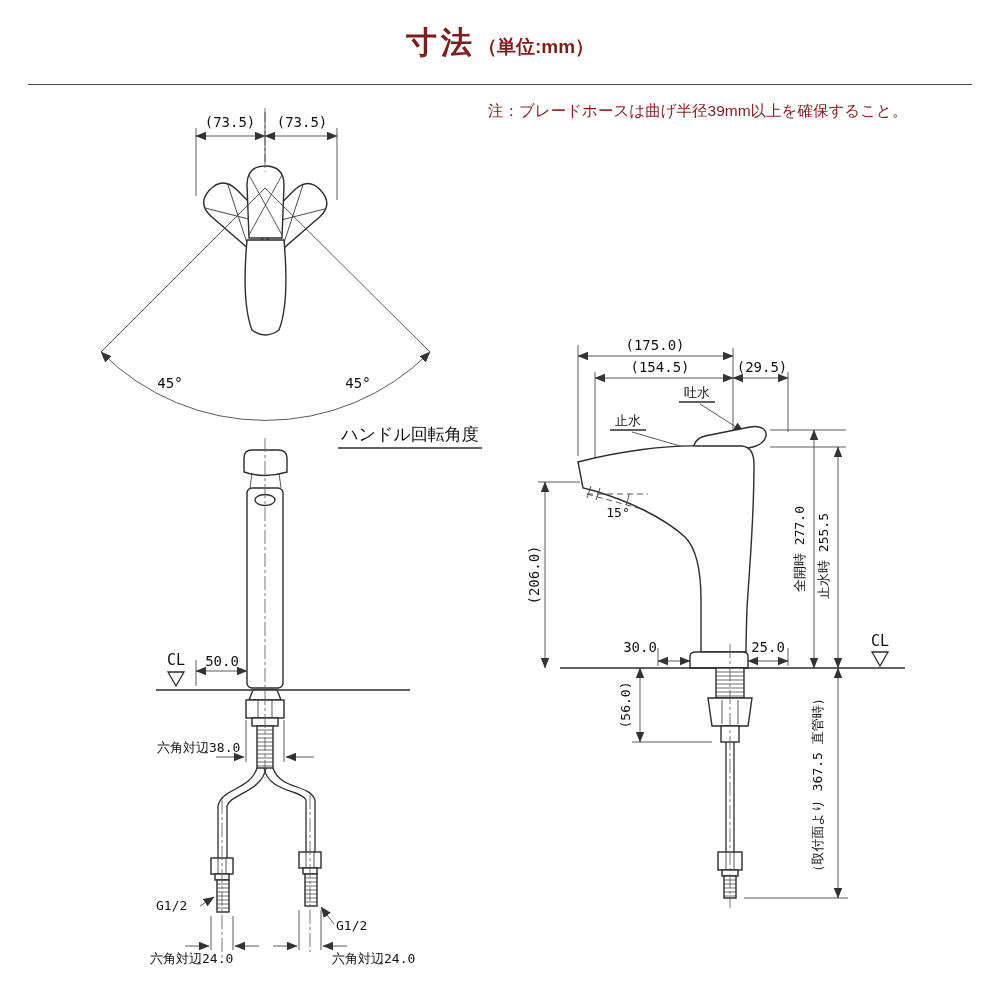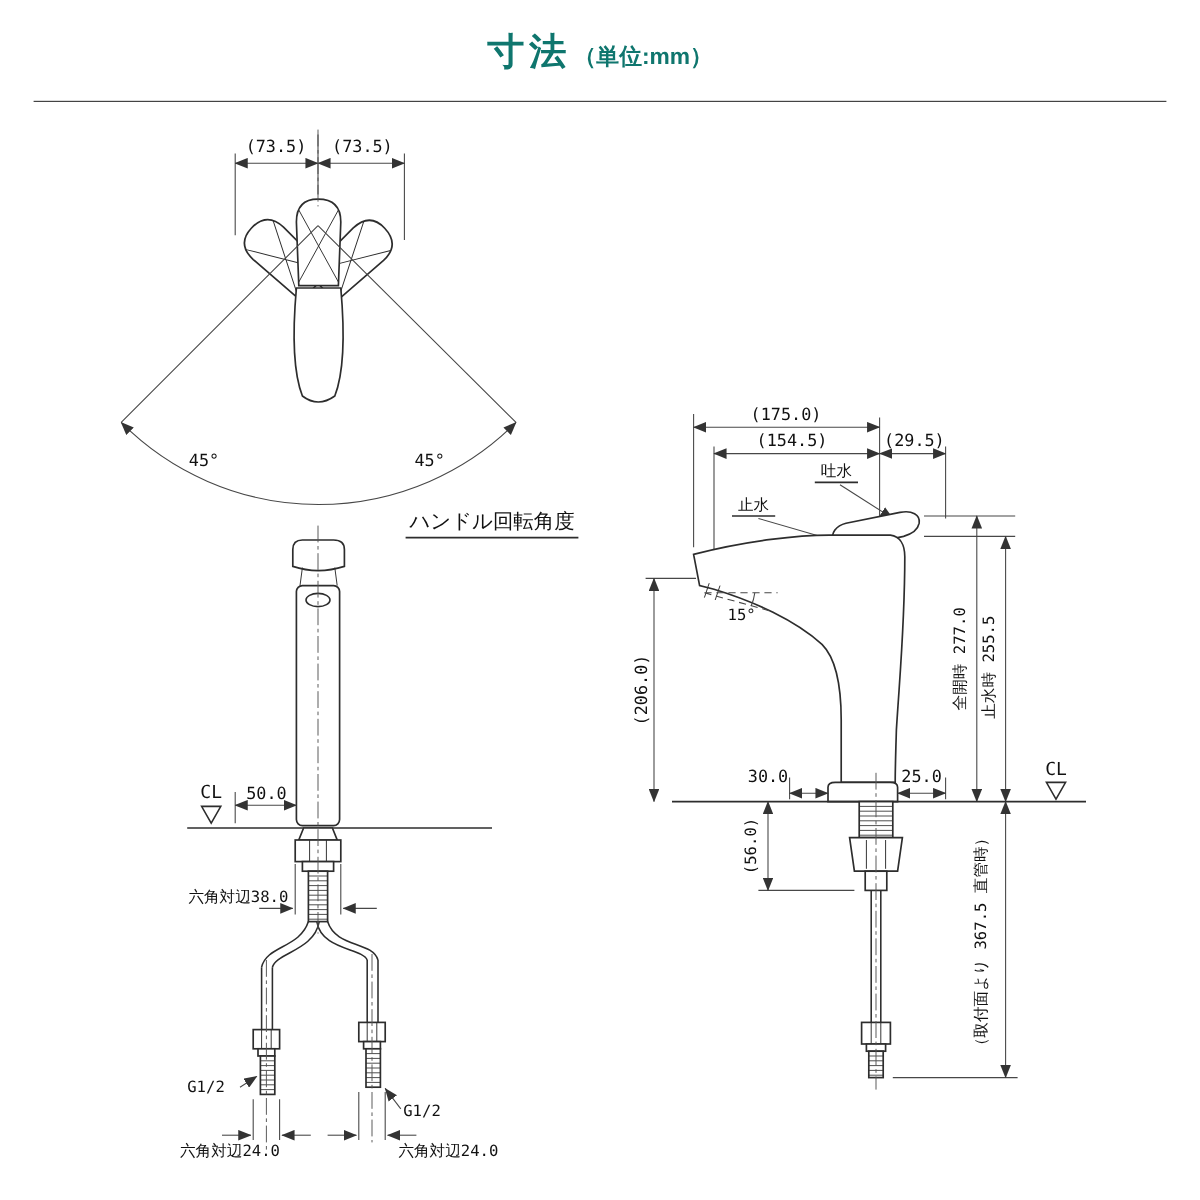--- a/index.html
+++ b/index.html
@@ -1,17 +1,17 @@
 <!DOCTYPE html>
 <html><head>
 <meta charset="utf-8">
 <style>
   html,body{margin:0;padding:0;background:#fff;}
   .page{position:relative;width:1000px;height:1000px;background:#fff;overflow:hidden;
-        font-family:"Liberation Sans","DejaVu Sans",sans-serif;color:#0f766e;}
+        font-family:"Liberation Sans","DejaVu Sans",sans-serif;color:#7f1d1d;}
   .titlebar{position:absolute;top:22px;left:0;width:100%;text-align:center;}
   .titlebar .main{font-size:31px;font-weight:bold;letter-spacing:4px;}
   .titlebar .unit{font-size:19px;font-weight:bold;margin-left:2px;}
   .rule{position:absolute;top:84px;left:28px;width:944px;border-top:1.6px solid #444;}
   .notes{position:absolute;top:97px;left:488px;font-size:15.5px;line-height:28px;white-space:nowrap;}
   svg{position:absolute;top:0;left:0;}
   .ol{stroke:#2d2d2d;stroke-width:1.4;fill:#fff;}
   .oln{stroke:#2d2d2d;stroke-width:1.3;fill:none;}
   .thin{stroke:#2d2d2d;stroke-width:0.8;fill:none;}
   .dl{stroke:#474747;stroke-width:0.9;fill:none;}
@@ -28,20 +28,21 @@
 <body>
 
 <div class="page">
 
   <div class="titlebar">
     <span class="main">寸法</span><span class="unit">（単位:mm）</span>
   </div>
   <div class="rule"></div>
 
   <div class="notes">
+    <div>注：ブレードホースは曲げ半径39mm以上を確保すること。</div>
   </div>
 
   <svg width="1000" height="1000" viewBox="0 0 1000 1000">
     <defs>
       <marker id="mE" viewBox="0 0 10 8" refX="9.5" refY="4" markerWidth="11" markerHeight="9" orient="auto" markerUnits="userSpaceOnUse">
           <path d="M0,0 L10,4 L0,8 Z" fill="#333"></path>
         </marker>
       <marker id="mS" viewBox="0 0 10 8" refX="0.5" refY="4" markerWidth="11" markerHeight="9" orient="auto" markerUnits="userSpaceOnUse">
           <path d="M10,0 L0,4 L10,8 Z" fill="#333"></path>
         </marker>

